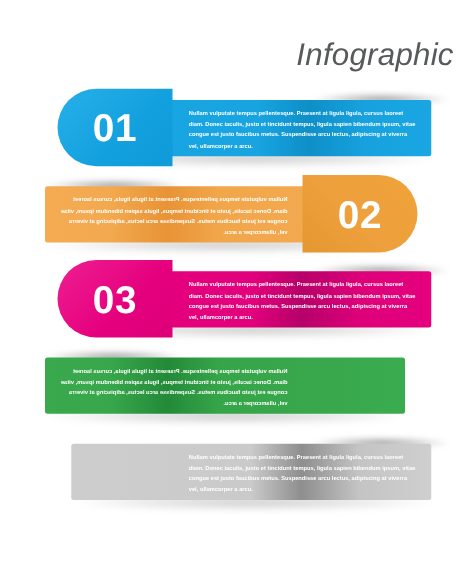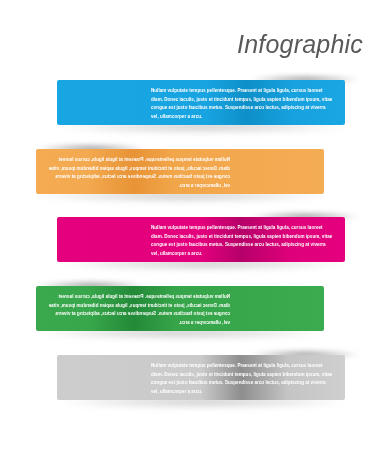--- a/index.html
+++ b/index.html
@@ -208,38 +208,47 @@
 <div class="canvas">
 
   <div class="title">Infographic</div>
 
   <div class="row" id="row1">
     <div class="smudge"></div>
     <div class="underlay"></div>
     <div class="bar">
       <div class="sheen"></div>
     </div>
+    <div class="cap">
+      <span class="num">01</span>
+    </div>
     <div class="copy">Nullam vulputate tempus pellentesque. Praesent at ligula ligula, cursus laoreet diam. Donec iaculis, justo et tincidunt tempus, ligula sapien bibendum ipsum, vitae congue est justo faucibus metus. Suspendisse arcu lectus, adipiscing at viverra vel, ullamcorper a arcu.</div>
   </div>
 
   <div class="row mirror" id="row2">
     <div class="smudge"></div>
     <div class="underlay"></div>
     <div class="bar">
       <div class="sheen"></div>
     </div>
+    <div class="cap">
+      <span class="num">02</span>
+    </div>
     <div class="copy">Nullam vulputate tempus pellentesque. Praesent at ligula ligula, cursus laoreet diam. Donec iaculis, justo et tincidunt tempus, ligula sapien bibendum ipsum, vitae congue est justo faucibus metus. Suspendisse arcu lectus, adipiscing at viverra vel, ullamcorper a arcu.</div>
   </div>
 
   <div class="row" id="row3">
     <div class="smudge"></div>
     <div class="underlay"></div>
     <div class="bar">
       <div class="sheen"></div>
     </div>
+    <div class="cap">
+      <span class="num">03</span>
+    </div>
     <div class="copy">Nullam vulputate tempus pellentesque. Praesent at ligula ligula, cursus laoreet diam. Donec iaculis, justo et tincidunt tempus, ligula sapien bibendum ipsum, vitae congue est justo faucibus metus. Suspendisse arcu lectus, adipiscing at viverra vel, ullamcorper a arcu.</div>
   </div>
 
   <div class="row mirror" id="row4">
     <div class="smudge"></div>
     <div class="underlay"></div>
     <div class="bar">
       <div class="sheen"></div>
     </div>
     <div class="copy">Nullam vulputate tempus pellentesque. Praesent at ligula ligula, cursus laoreet diam. Donec iaculis, justo et tincidunt tempus, ligula sapien bibendum ipsum, vitae congue est justo faucibus metus. Suspendisse arcu lectus, adipiscing at viverra vel, ullamcorper a arcu.</div>

